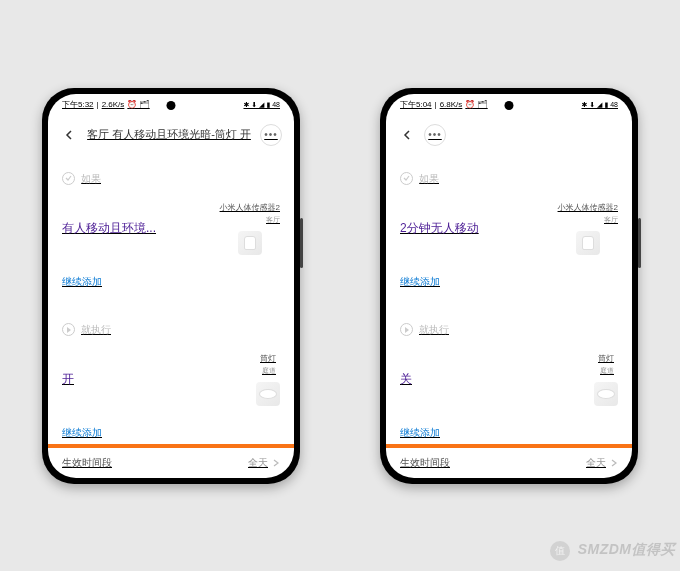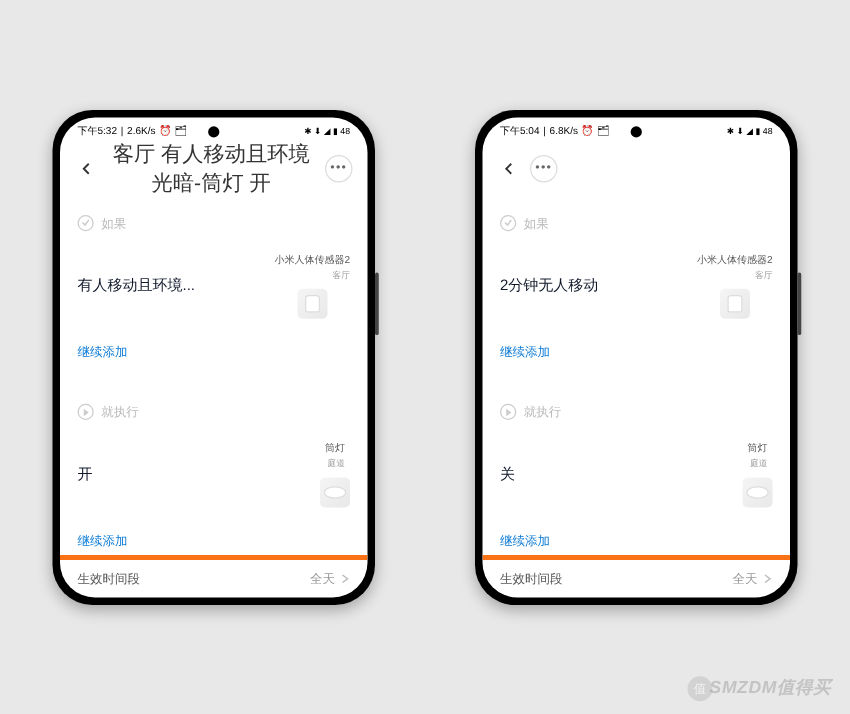--- a/index.html
+++ b/index.html
@@ -15,20 +15,21 @@
       position: relative;
     }
     .phone {
       width: 258px;
       height: 396px;
       background: #000;
       border-radius: 32px;
       padding: 6px;
       position: relative;
       box-shadow: 0 4px 12px rgba(0,0,0,0.3);
+      text-decoration: underline;
     }
     .phone::after {
       content: '';
       position: absolute;
       right: -3px;
       top: 130px;
       width: 3px;
       height: 50px;
       background: #444;
       border-radius: 2px;
@@ -67,21 +68,21 @@
     .status-left { display: flex; align-items: center; gap: 3px; }
     .status-right { display: flex; align-items: center; gap: 2px; font-size: 7px; }
     .header {
       height: 38px;
       display: flex;
       align-items: center;
       padding: 0 12px;
       gap: 8px;
     }
     .back-btn { width: 18px; height: 18px; display: flex; align-items: center; justify-content: center; cursor: pointer; }
-    .header-title { flex: 1; text-align: center; font-size: 17px; font-weight: 500; color: #333; }
+    .header-title { flex: 1; text-align: center; font-size: 11px; font-weight: 500; color: #333; }
     .more-btn {
       width: 22px; height: 22px;
       border: 1px solid #ddd;
       border-radius: 50%;
       display: flex;
       align-items: center;
       justify-content: center;
       cursor: pointer;
       font-size: 10px;
       color: #666;
@@ -103,21 +104,21 @@
       display: flex;
       align-items: center;
       justify-content: center;
     }
     .card-row {
       display: flex;
       justify-content: space-between;
       align-items: center;
       padding: 4px 0 12px;
     }
-    .card-title { font-size: 12px; font-weight: 500; color: #0f172a; }
+    .card-title { font-size: 12px; font-weight: 500; color: #4c1d95; }
     .card-right { display: flex; align-items: center; gap: 6px; flex-direction: column; }
     .card-meta { text-align: right; }
     .card-meta-top { font-size: 8px; color: #555; }
     .card-meta-bottom { font-size: 7px; color: #999; margin-top: 2px; }
     .device-icon {
       width: 24px; height: 24px;
       background: linear-gradient(135deg, #f5f5f5, #e8e8e8);
       border-radius: 4px;
       display: flex;
       align-items: center;
@@ -151,21 +152,21 @@
       display: flex;
       justify-content: space-between;
       align-items: center;
       padding: 0 14px;
       font-size: 10px;
       color: #555;
     }
     .bottom-right { display: flex; align-items: center; gap: 4px; color: #999; justify-content: center; }
     .watermark {
       position: absolute;
-      right: 15px;
+      right: 5px;
       bottom: 12px;
       font-size: 14px;
       font-weight: 600;
       color: rgba(150,150,150,0.45);
       font-style: italic;
       letter-spacing: 0.5px;
       pointer-events: none;
     }
     .wm-circle {
       position: absolute;

